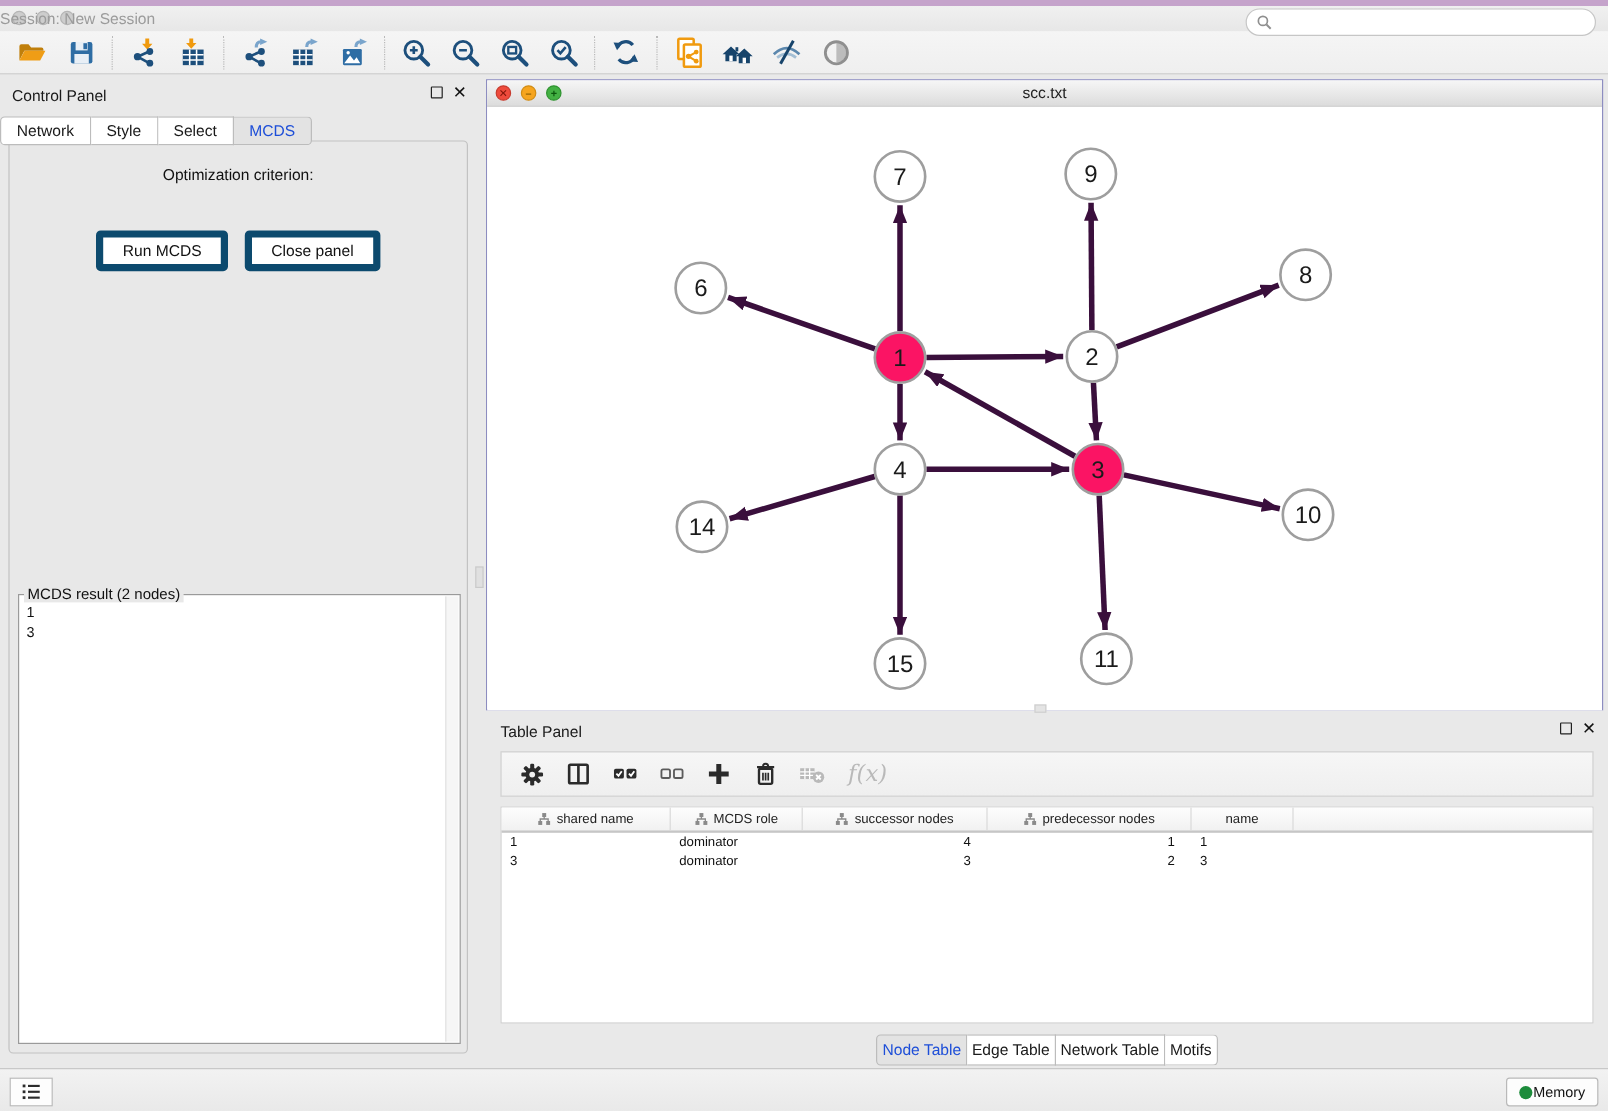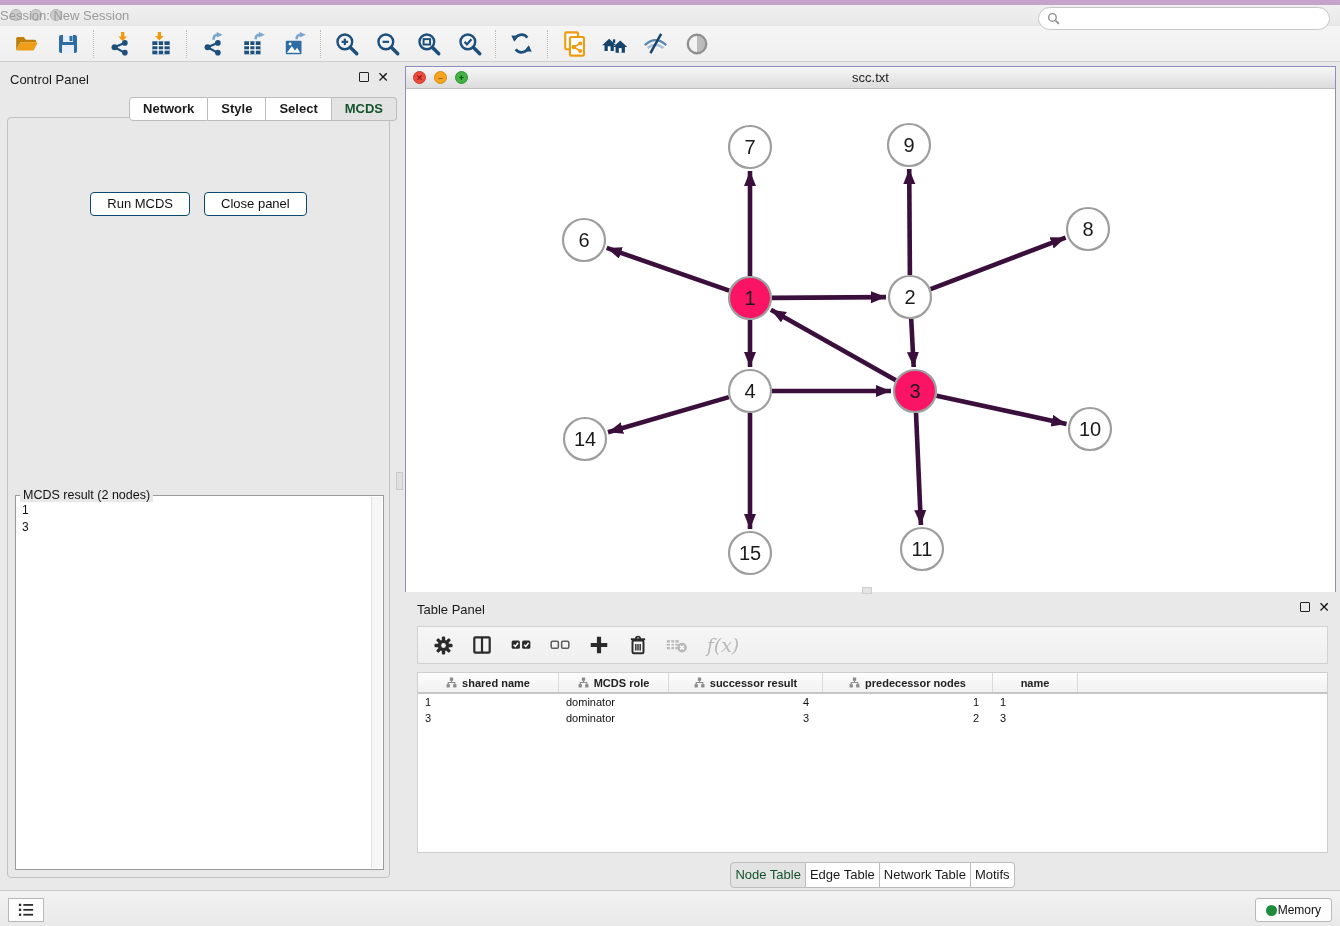--- a/index.html
+++ b/index.html
@@ -26,38 +26,38 @@
     display:flex; align-items:center; padding:0 8px; }
   .searchbox input { border:none; outline:none; flex:1; font-size:12px; margin-left:5px;
     font-family:"Liberation Sans",sans-serif; background:transparent; }
 
   
   .control-panel { position:absolute; left:0; top:66px; width:397px; height:818px; }
   .panel-header { position:absolute; left:10px; top:6px; font-size:13px; color:#1a1a1a; }
   .panel-icons { position:absolute; right:8px; top:6px; display:flex; gap:8px; align-items:center; }
   .float-ico { width:10px; height:10px; border:1.6px solid #222; border-radius:1px; }
   .close-ico { font-size:14px; font-weight:bold; color:#111; line-height:10px; }
-  .cp-tabs { position:absolute; left:0; top:31px; width:100%; display:flex; justify-content:flex-end; z-index:3;font-weight:bold; }
+  .cp-tabs { position:absolute; left:0; top:31px; width:100%; display:flex; justify-content:flex-start; z-index:3; }
   .seg-tab { font-size:13px; padding:3px 13px 4px; background:#fff; border:1px solid #bcbcbc;
     border-left:none; color:#1a1a1a; }
   .seg-tab:first-child { border-left:1px solid #bcbcbc; border-radius:4px 0 0 4px; }
   .seg-tab:last-child  { border-radius:0 4px 4px 0; }
-  .seg-tab.active { background:#e3e3e3; color:#14532d; }
+  .seg-tab.active { background:#e3e3e3; color:#1d4ed8; }
   .cp-body { position:absolute; left:7px; top:51px; width:383px; height:761px;
     background:#e8e8e8; border:1px solid #c2c2c2; border-radius:4px; }
   .opt-label { position:absolute; left:0; top:20px; width:100%; text-align:center; font-size:13px; color:#111; }
   .dropdown { position:absolute; left:37px; top:41px; width:310px; height:23px; background:#fff;
     border:1px solid #ababab; border-radius:4px; display:flex; align-items:center;
     font-size:13px; padding-left:10px; color:#111; }
   .dd-stepper { position:absolute; right:6px; top:3px; display:flex; flex-direction:column; gap:2px; }
   .dd-stepper i { display:block; width:0; height:0; border-left:4px solid transparent; border-right:4px solid transparent; }
   .dd-up { border-bottom:5px solid #444; }
   .dd-down { border-top:5px solid #444; }
   .cp-buttons { position:absolute; left:0; top:74px; width:100%; display:flex; justify-content:center; gap:14px; }
-  .btn { background:#fff; border:1px solid #0c4a6e; border-radius:4px; font-size:13px;
+  .btn { background:#fff; border:6px solid #0c4a6e; border-radius:4px; font-size:13px;
     padding:3px 16px 4px; color:#111; font-family:"Liberation Sans",sans-serif; }
   .result-box { position:absolute; left:7px; top:377px; width:369px; height:375px;
     background:#fff; border:1px solid #9a9a9a; }
   .result-legend { position:absolute; left:4px; top:-8px; background:#e8e8e8; padding:0 3px;
     font-size:12.5px; color:#111; }
   .result-lines { position:absolute; left:6px; top:6px; font-size:12px; color:#111; line-height:17px; }
   .result-scroll { position:absolute; right:1px; top:1px; width:11px; height:calc(100% - 2px);
     background:#f6f6f6; border-left:1px solid #e2e2e2; }
   .divider-grip { position:absolute; left:396px; top:472px; width:7px; height:18px;
     background:#e0e0e0; border:1px solid #cacaca; }
@@ -83,21 +83,21 @@
     background:linear-gradient(#f6f6f6,#efefef); border:1px solid #d2d2d2;
     display:flex; align-items:center; gap:9px; padding-left:10px; }
   .tp-btn { width:30px; height:30px; display:flex; align-items:center; justify-content:center; }
   .fx-label { font-family:"DejaVu Serif","Liberation Serif",serif; font-style:italic;
     font-size:19px; color:#b9b9b9; }
   .tp-table { position:absolute; left:12px; top:76px; width:911px; height:181px;
     background:#fff; border:1px solid #cfcfcf; }
   .tp-header { display:flex; height:21px; border-bottom:2px solid #c6c6c6;
     background:linear-gradient(#fdfdfd,#f1f1f1); }
   .th { display:flex; align-items:center; justify-content:center; gap:5px;
-    font-size:11px; color:#222; border-right:1px solid #d9d9d9; height:100%;font-weight:bold; }
+    font-size:11px; color:#222; border-right:1px solid #d9d9d9; height:100%; }
   .tr { display:flex; height:16px; font-size:11px; color:#111; }
   .td { overflow:hidden; white-space:nowrap; padding-top:2px; }
   .tp-tabs { position:absolute; left:0; top:266px; width:100%; display:flex; justify-content:center; }
   .tp-tabs .seg-tab { font-size:13px; padding:4px 4px 5px; }
   .tp-panel-icons { position:absolute; right:10px; top:6px; display:flex; gap:8px; align-items:center; }
 
   
   .statusbar { position:absolute; left:0; top:890px; width:1340px; height:36px;
     background:linear-gradient(#f2f2f2,#e9e9e9); border-top:1px solid #c8c8c8; }
   .status-left-btn { position:absolute; left:8px; top:7px; width:36px; height:24px;
@@ -288,20 +288,21 @@
     <div class="float-ico"></div>
     <div class="close-ico">✕</div>
   </div>
   <div class="cp-tabs" id="cp-tabs">
       <div class="seg-tab">Network</div>
       <div class="seg-tab">Style</div>
       <div class="seg-tab">Select</div>
       <div class="seg-tab active">MCDS</div>
     </div>
   <div class="cp-body">
+    <div class="opt-label">Optimization criterion:</div>
     <div class="cp-buttons">
       <button class="btn">Run MCDS</button>
       <button class="btn">Close panel</button>
     </div>
     <div class="result-box">
       <div class="result-legend">MCDS result (2 nodes)</div>
       <div class="result-lines" id="result-lines">
           <div>1</div>
           <div>3</div>
         </div>
@@ -490,21 +491,21 @@
         </div>
         <div class="th" style="width:154px">
        <svg width="11" height="11" viewBox="0 0 10 10">
     <g fill="#8a8a8a">
               <rect x="3.5" y="0.5" width="3" height="3"></rect>
               <rect x="0.5" y="6.5" width="3" height="3"></rect>
               <rect x="6.5" y="6.5" width="3" height="3"></rect>
             </g>
     <path d="M5 3.5 V5 M2 6.5 V5 H8 V6.5" stroke="#8a8a8a" fill="none"></path>
           </svg>
-          <span>successor result</span>
+          <span>successor nodes</span>
         </div>
         <div class="th" style="width:170px">
        <svg width="11" height="11" viewBox="0 0 10 10">
     <g fill="#8a8a8a">
               <rect x="3.5" y="0.5" width="3" height="3"></rect>
               <rect x="0.5" y="6.5" width="3" height="3"></rect>
               <rect x="6.5" y="6.5" width="3" height="3"></rect>
             </g>
     <path d="M5 3.5 V5 M2 6.5 V5 H8 V6.5" stroke="#8a8a8a" fill="none"></path>
           </svg>

